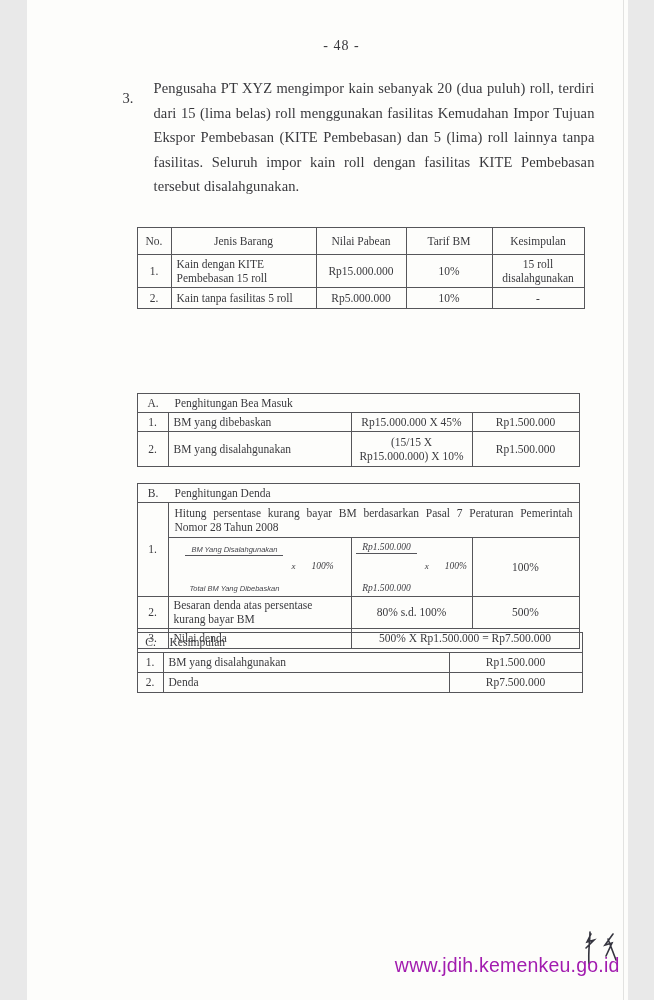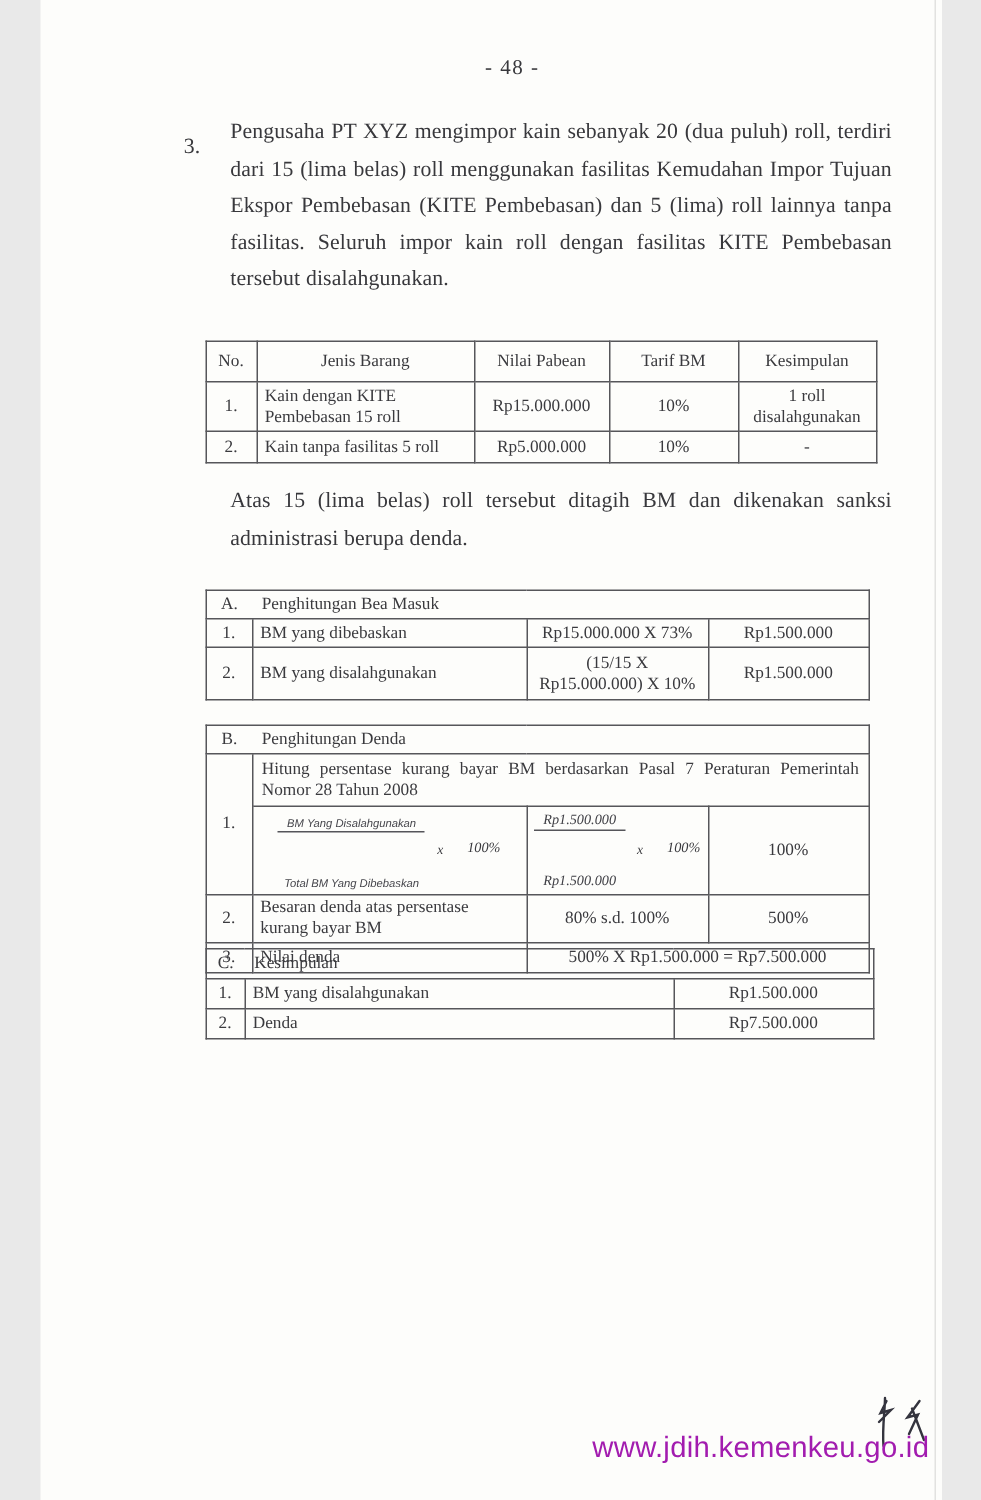--- a/index.html
+++ b/index.html
@@ -119,54 +119,53 @@
       <td>Jenis Barang</td>
       <td>Nilai Pabean</td>
       <td>Tarif BM</td>
       <td>Kesimpulan</td>
     </tr>
     <tr class="r1">
       <td class="no-cell">1.</td>
       <td class="left">Kain dengan KITE Pembebasan 15 roll</td>
       <td class="center">Rp15.000.000</td>
       <td class="center">10%</td>
-      <td class="center">1 roll disalahgunakan</td>
+      <td class="center">15 roll disalahgunakan</td>
     </tr>
     <tr class="r2">
       <td class="no-cell">2.</td>
       <td class="left">Kain tanpa fasilitas 5 roll</td>
       <td class="center">Rp5.000.000</td>
       <td class="center">10%</td>
       <td class="center">-</td>
     </tr>
   </tbody>
     </table>
 
-  <div class="para para2">Atas 15 (lima belas) roll tersebut ditagih BM dan dikenakan sanksi administrasi berupa denda.</div>
 
   <table class="t-a">
     <colgroup>
       <col style="width:31px">
         <col style="width:183px">
         <col style="width:121px">
         <col style="width:107px">
     </colgroup>
     <tbody>
         <tr class="sec-hdr">
       <td colspan="4">
         <div class="hdr-flex">
           <span class="hdr-label">A.</span>
           <span class="hdr-title">Penghitungan Bea Masuk</span>
         </div>
       </td>
     </tr>
     <tr class="r">
       <td class="no-cell">1.</td>
       <td class="left">BM yang dibebaskan</td>
-      <td class="center">Rp15.000.000 X 73%</td>
+      <td class="center">Rp15.000.000 X 45%</td>
       <td class="center">Rp1.500.000</td>
     </tr>
     <tr class="r r2">
       <td class="no-cell">2.</td>
       <td class="left">BM yang disalahgunakan</td>
       <td class="center">(15/15 X Rp15.000.000) X 10%</td>
       <td class="center">Rp1.500.000</td>
     </tr>
   </tbody>
     </table>

